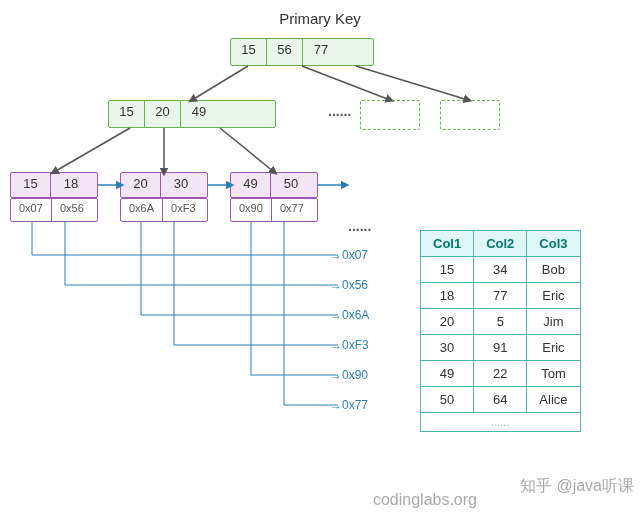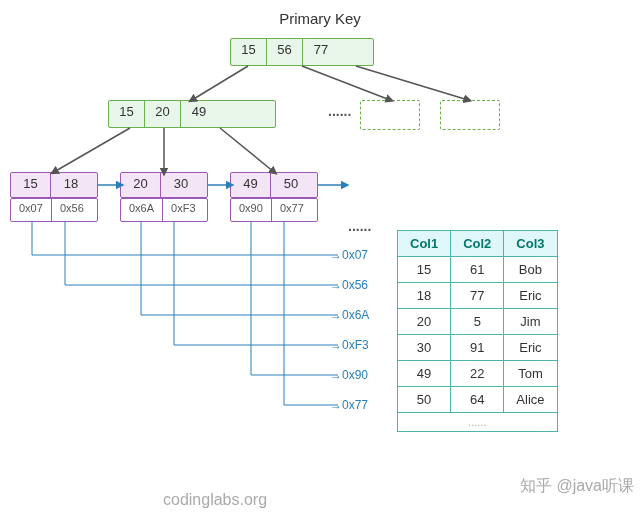--- a/index.html
+++ b/index.html
@@ -202,32 +202,32 @@
 
   <div class="arrow-label" style="top:248px; left:330px;">→0x07</div>
   <div class="arrow-label" style="top:278px; left:330px;">→0x56</div>
   <div class="arrow-label" style="top:308px; left:330px;">→0x6A</div>
   <div class="arrow-label" style="top:338px; left:330px;">→0xF3</div>
   <div class="arrow-label" style="top:368px; left:330px;">→0x90</div>
   <div class="arrow-label" style="top:398px; left:330px;">→0x77</div>
 
   <div class="ellipsis" style="top:218px; left:348px;">......</div>
 
-  <table class="data-table" style="top:230px; left:397px;border-radius:9px;">
+  <table class="data-table" style="top:230px; left:420px;border-radius:9px;">
     <thead>
       <tr>
         <th>Col1</th>
         <th>Col2</th>
         <th>Col3</th>
       </tr>
     </thead>
     <tbody id="table-body">
     <tr>
           <td>15</td>
-          <td>61</td>
+          <td>34</td>
           <td>Bob</td>
         </tr>
         <tr>
           <td>18</td>
           <td>77</td>
           <td>Eric</td>
         </tr>
         <tr>
           <td>20</td>
           <td>5</td>
@@ -250,21 +250,21 @@
         </tr>
       </tbody>
     <tfoot>
       <tr>
         <td colspan="3" style="color:#aaa;font-size:11px; padding:3px;">......</td>
       </tr>
     </tfoot>
   </table>
 
   <div class="watermark" style="bottom:18px; right:6px;">知乎 @java听课</div>
-  <div class="watermark" style="bottom:6px; left:50%; transform:translateX(-50%);">codinglabs.org</div>
+  <div class="watermark" style="bottom:6px; left:50%; transform:translateX(-50%);text-align:right;">codinglabs.org</div>
 
   <svg class="arrows">
 
     <defs>
       <marker id="arr" markerWidth="6" markerHeight="6" refX="3" refY="3" orient="auto">
         <path d="M0,0 L0,6 L6,3 z" fill="#555"></path>
       </marker>
       <marker id="arr-blue" markerWidth="6" markerHeight="6" refX="3" refY="3" orient="auto">
         <path d="M0,0 L0,6 L6,3 z" fill="#2980b9"></path>
       </marker>

